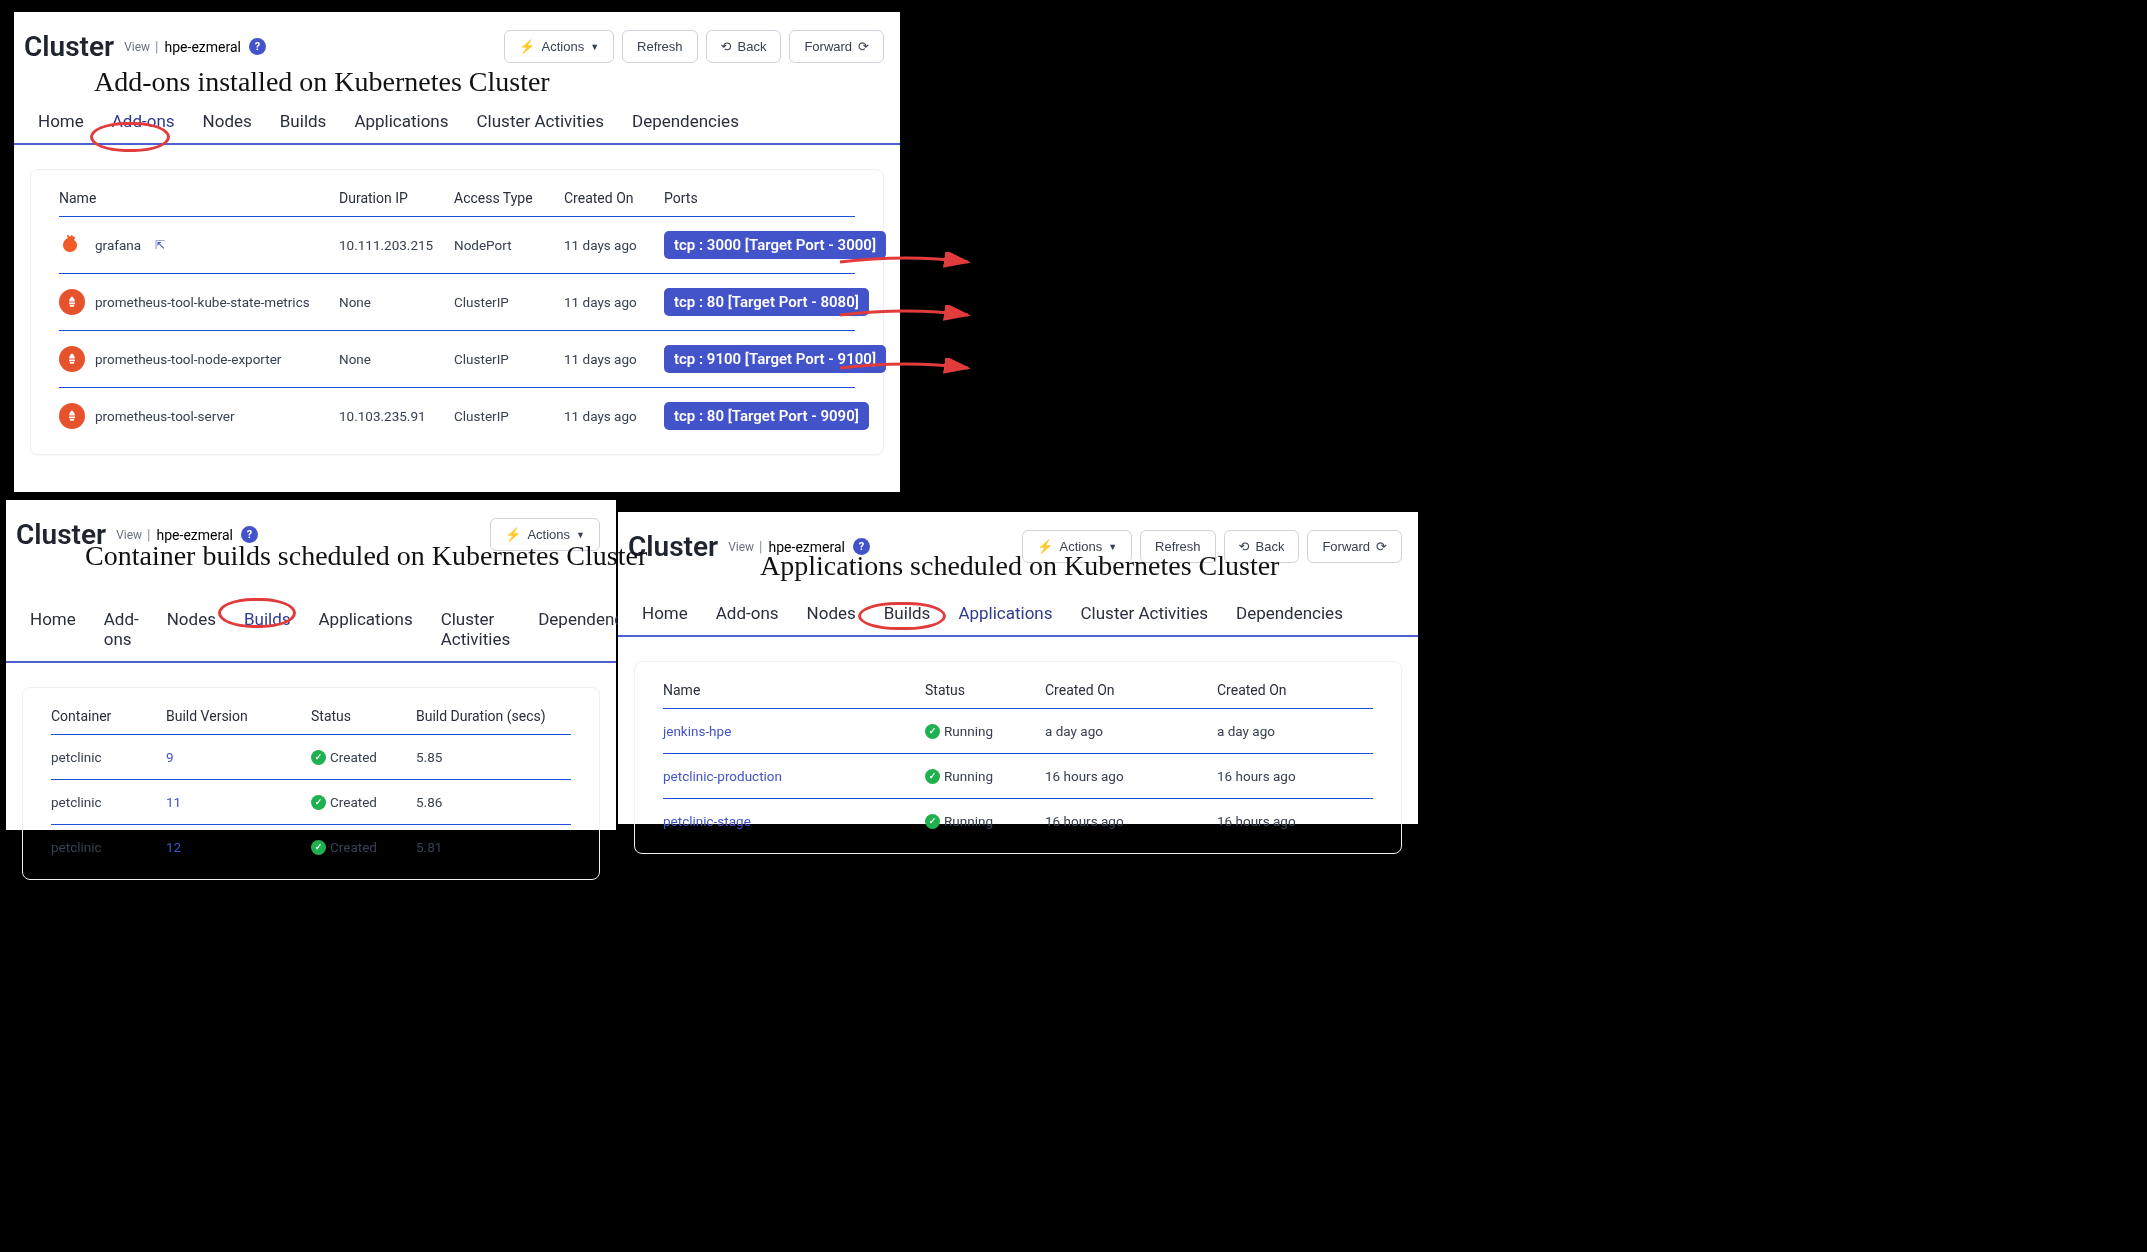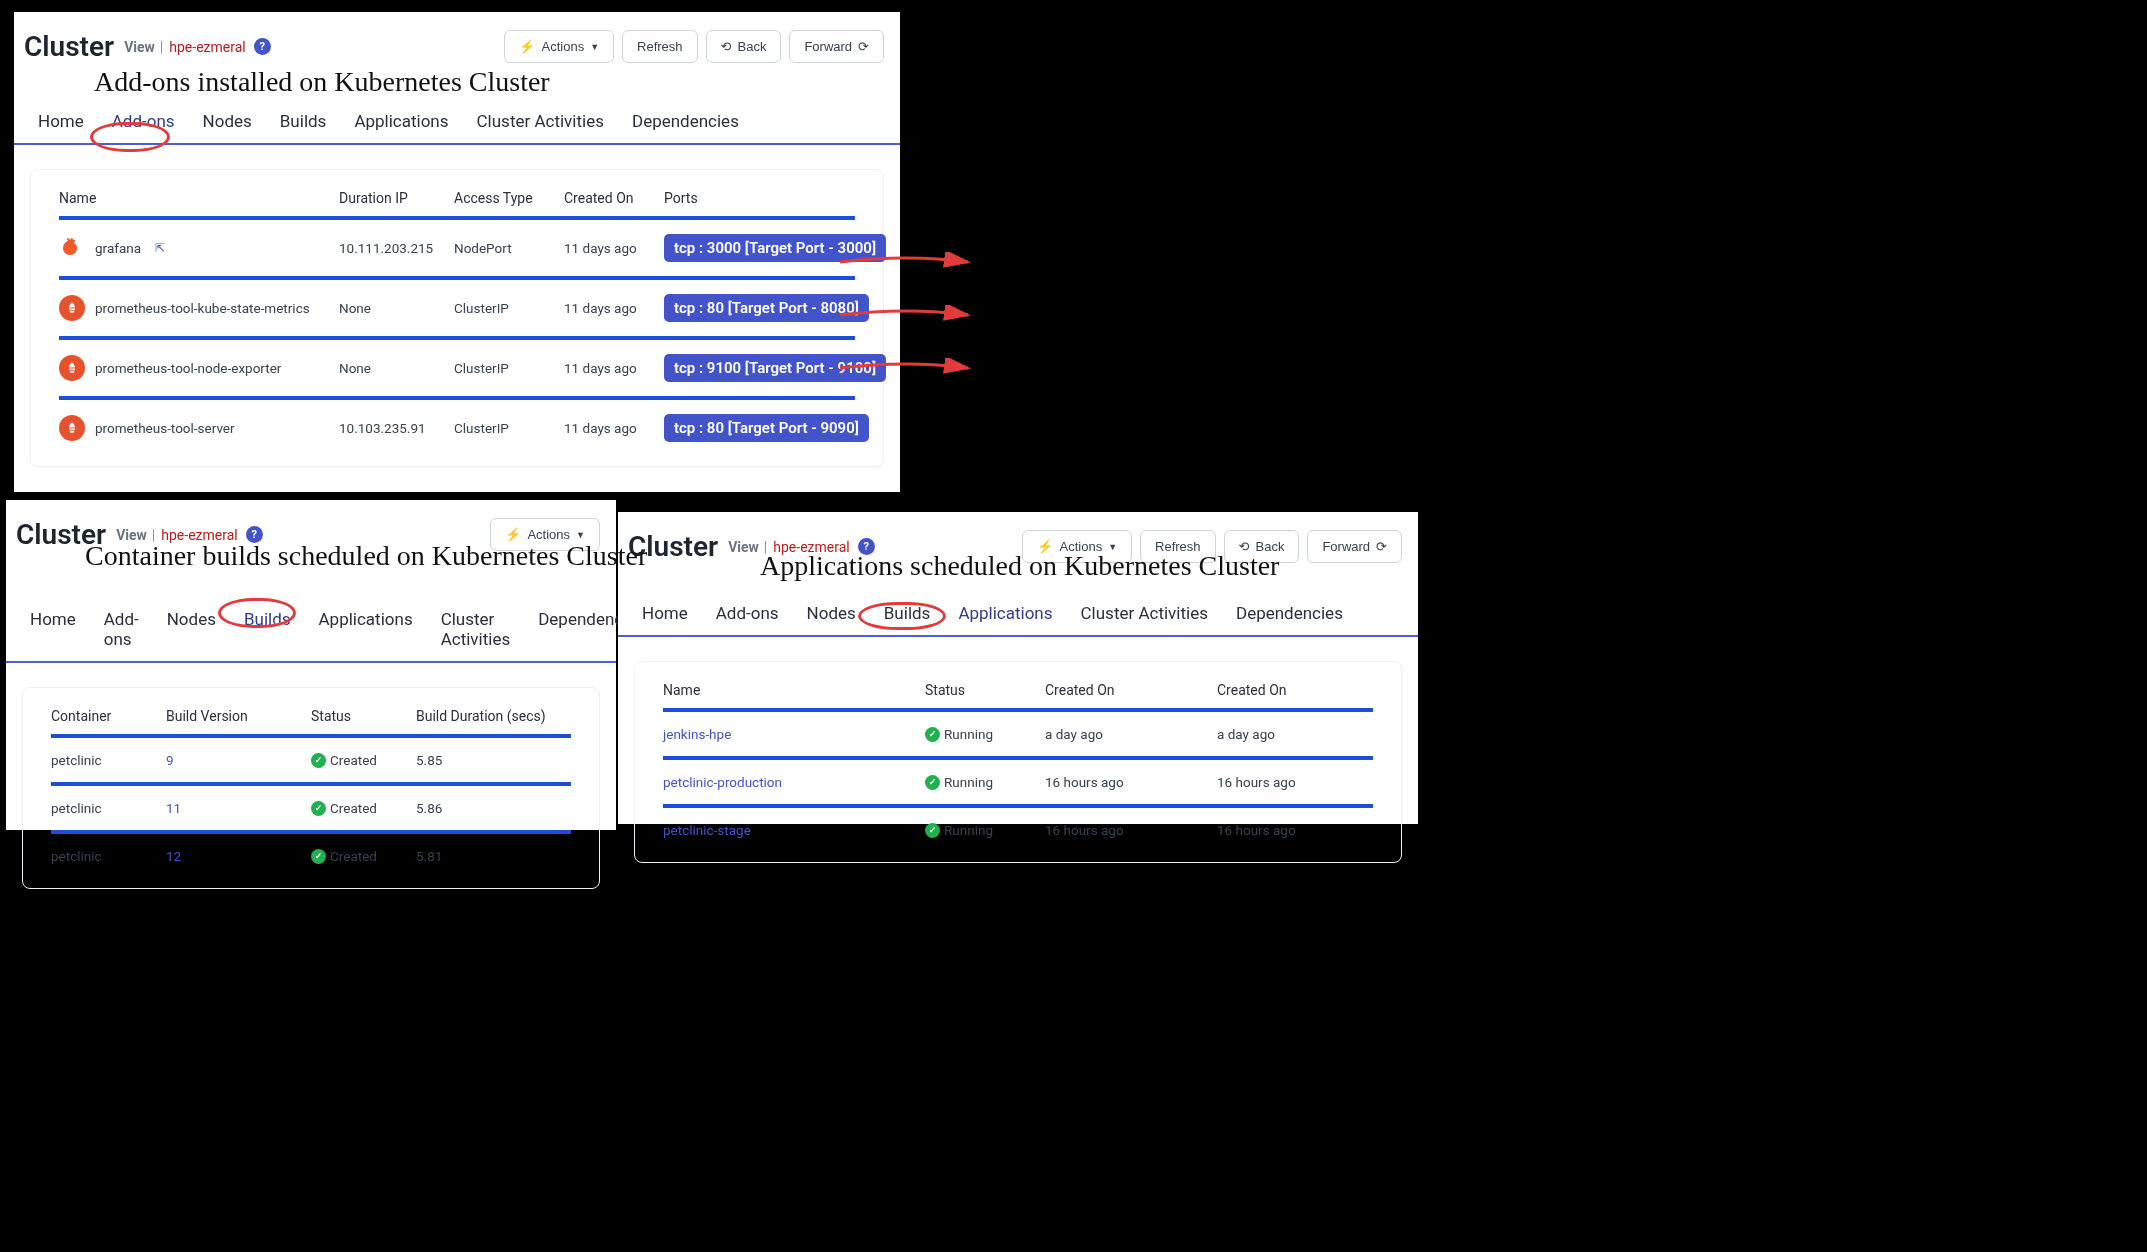--- a/index.html
+++ b/index.html
@@ -4,37 +4,37 @@
 <style>
   * { box-sizing: border-box; margin: 0; padding: 0; }
   body { background: #000; font-family: -apple-system, "Segoe UI", Roboto, Arial, sans-serif; width: 2147px; height: 1252px; position: relative; overflow: hidden; }
 
   .panel { position: absolute; background: #fff; }
 
   
   .p1 { left: 14px; top: 12px; width: 886px; height: 480px; }
   .hdr { display: flex; align-items: center; padding: 18px 16px 8px 10px; }
   .title { font-size: 28px; font-weight: 600; color: #1e2430; margin-right: 10px; }
-  .viewtxt { font-size: 14px; color: #6b7280; margin-right: 5px; font-weight: bold; }
+  .viewtxt { font-size: 12px; color: #6b7280; margin-right: 5px; }
   .sep { font-size: 14px; color: #8a93a5; margin-right: 6px; }
-  .crumb { font-size: 14px; color: #b91c1c; margin-right: 8px; }
+  .crumb { font-size: 14px; color: #000000; margin-right: 8px; }
   .help { width: 17px; height: 17px; border-radius: 50%; background: #4353c9; color: #fff; font-size: 11px; display: inline-flex; align-items: center; justify-content: center; font-weight: 700; }
   .btnrow { margin-left: auto; display: flex; gap: 8px; }
   .btn { border: 1px solid #cfd3de; background: #fff; border-radius: 6px; padding: 8px 14px; font-size: 13px; color: #374151; display: flex; align-items: center; gap: 6px; cursor: pointer; }
   .btn .caret { font-size: 9px; }
 
   .tabs { display: flex; gap: 0; padding: 0 10px; margin-top: 30px; border-bottom: 2px solid #4e5fd1; font-size: 17px; color: #2a2f3e; }
   .tab { padding: 10px 14px 12px; cursor: pointer; }
   .tab.active { color: #2f3b8f; }
 
   .card { margin: 24px 16px 0; border: 1px solid #edf0f4; border-radius: 8px; padding: 20px 28px 10px; box-shadow: 0 1px 2px rgba(0,0,0,.04); }
   .th-row, .tr-row { display: grid; align-items: center; }
   .p1 .th-row, .p1 .tr-row { grid-template-columns: 280px 115px 110px 100px 170px; gap: 0; }
   .th-row div { font-size: 14px; font-weight: 400; color: #2a2f3e; padding-bottom: 10px; }
-  .tr-row { padding: 14px 0; border-top: 4px solid #1d4ed8; font-size: 13.5px; color: #374151; }
+  .tr-row { padding: 14px 0; border-top: 1px solid #1d4ed8; font-size: 13.5px; color: #374151; }
   .tr-row:first-of-type { border-top: none; }
   .namecell { display: flex; align-items: center; gap: 10px; }
   .icon-circ { width: 26px; height: 26px; border-radius: 50%; display: inline-flex; align-items: center; justify-content: center; }
   .ic-grafana { fill: #f05a28; }
   .ic-prom { background: #e6522c; }
   .ic-prom svg { fill: #fff; }
   .port-badge { background: #4353c9; color: #fff; font-size: 15px; font-weight: 600; padding: 5px 10px; border-radius: 5px; display: inline-block; white-space: nowrap; }
   .ext-icon { color: #4353c9; font-size: 12px; margin-left: 4px; }
 
   

